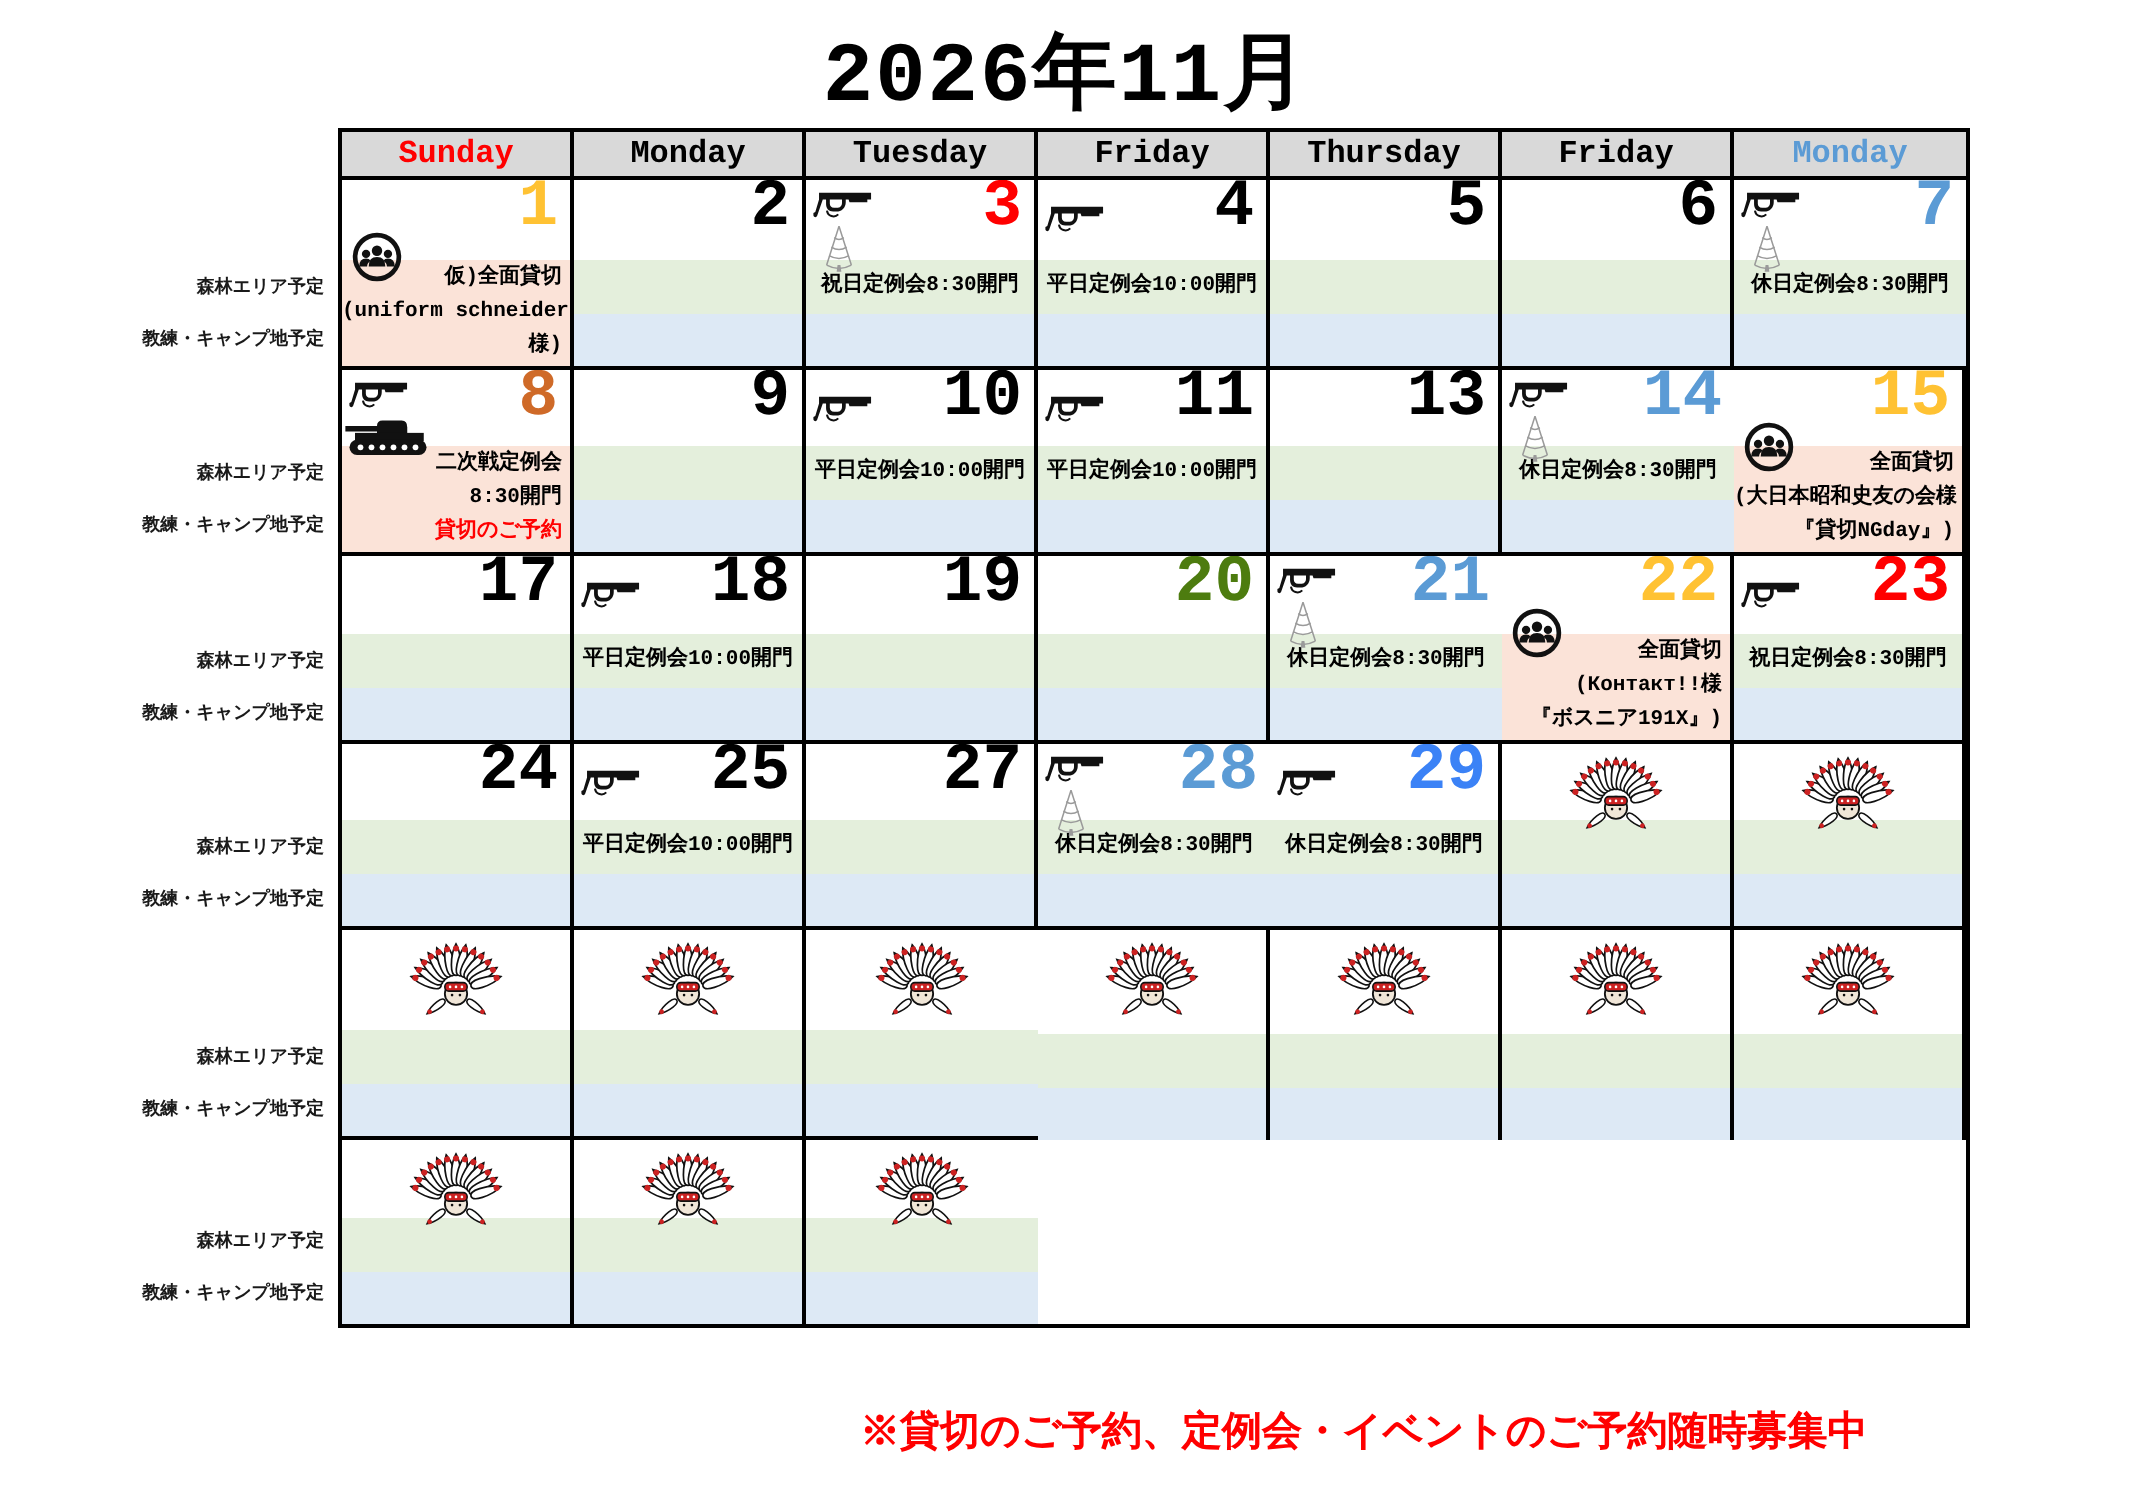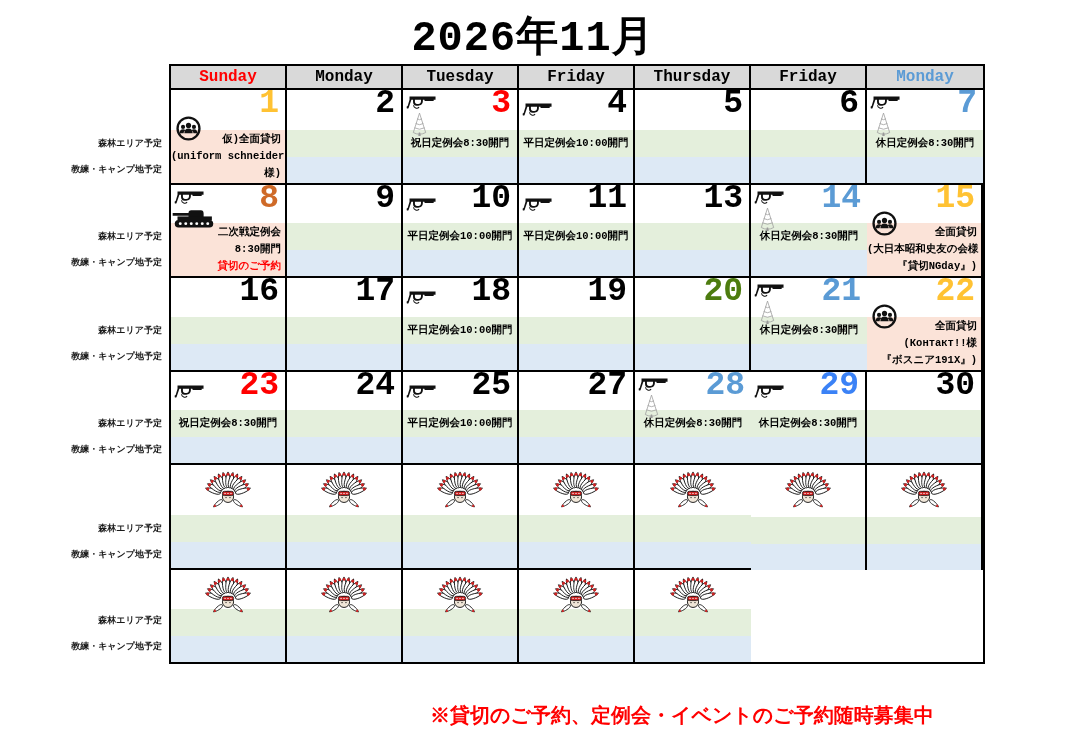--- a/index.html
+++ b/index.html
@@ -260,25 +260,20 @@
                 <circle cx="34.5" cy="21" r="4"></circle>
                 <path d="M41 33 Q41 25.5 34.5 25.5 Q31.5 25.5 30 27.5 Q33.5 29.5 33.5 33 Z"></path>
               </g>
             </svg>
           </span>
           <div class="day-num" style="color: rgb(255, 194, 51);">15</div>
         </div>
         <div class="cell" style="border-right: 2px solid rgb(0, 0, 0); border-bottom: 2px solid rgb(0, 0, 0);">
           <div class="band band-green"></div>
           <div class="band band-blue"></div>
-          <div class="day-num" style="color: rgb(0, 0, 0);">16</div>
-        </div>
-        <div class="cell" style="border-right: 2px solid rgb(0, 0, 0); border-bottom: 2px solid rgb(0, 0, 0);">
-          <div class="band band-green"></div>
-          <div class="band band-blue"></div>
           <div class="day-num" style="color: rgb(0, 0, 0);">17</div>
         </div>
         <div class="cell" style="border-right: 2px solid rgb(0, 0, 0); border-bottom: 2px solid rgb(0, 0, 0);">
           <div class="band band-green"></div>
           <div class="band band-blue"></div>
           <div class="band-text">平日定例会10:00開門</div>
           <span class="icon ic-revolver">
             <svg viewBox="0 0 64 40">
               <path fill="#111" fill-rule="evenodd" d="M63 7 L63 14 L59 14 L59 17 L40 17 L39 14 L36 14 L36 17 C36 23 31.5 27 26 27 L22.5 27 C17.8 27 15 23.8 15 19 L15 14 L11.5 14 L5.5 31.5 C4.8 33.8 1.5 33.2 1.5 31 L1.5 28.5 L3.5 27.5 L7.5 14 L7.5 7 Z M19 14 L32 14 L32 17.5 C32 21 29.8 23 26.5 23 L23.5 23 C20.6 23 19 21.2 19 18.5 Z"></path>
               <path fill="none" stroke="#111" stroke-width="2.2" d="M16 26 A7 7 0 0 0 28 30"></path>
@@ -403,25 +398,20 @@
           <div class="band band-green"></div>
           <div class="band band-blue"></div>
           <div class="band-text">休日定例会8:30開門</div>
           <span class="icon ic-revolver">
             <svg viewBox="0 0 64 40">
               <path fill="#111" fill-rule="evenodd" d="M63 7 L63 14 L59 14 L59 17 L40 17 L39 14 L36 14 L36 17 C36 23 31.5 27 26 27 L22.5 27 C17.8 27 15 23.8 15 19 L15 14 L11.5 14 L5.5 31.5 C4.8 33.8 1.5 33.2 1.5 31 L1.5 28.5 L3.5 27.5 L7.5 14 L7.5 7 Z M19 14 L32 14 L32 17.5 C32 21 29.8 23 26.5 23 L23.5 23 C20.6 23 19 21.2 19 18.5 Z"></path>
               <path fill="none" stroke="#111" stroke-width="2.2" d="M16 26 A7 7 0 0 0 28 30"></path>
             </svg>
           </span>
           <div class="day-num" style="color: #3b82f6;">29</div>
-        </div>
-        <div class="cell" style="border-right: 2px solid rgb(0, 0, 0); border-bottom: 2px solid rgb(0, 0, 0);">
-          <div class="band band-green"></div>
-          <div class="band band-blue"></div>
-          <div class="day-num" style="color: rgb(0, 0, 0);">30</div>
         </div>
         <div class="cell" style="border-right: 2px solid rgb(0, 0, 0); border-bottom: 2px solid rgb(0, 0, 0);">
           <div class="band band-green"></div>
           <div class="band band-blue"></div>
           <span class="icon ic-headdress">
             <svg viewBox="0 0 64 64">
               <g transform="rotate(-72 32 42)">
                 <path d="M32 6 C34.8 11 35.5 17 35.5 22 C35.5 27 34 30 32 30 C30 30 28.5 27 28.5 22 C28.5 17 29.2 11 32 6 Z" fill="#fff" stroke="#111" stroke-width="1.3"></path>
                 <circle cx="32" cy="9.5" r="2.3" fill="#c22"></circle>
               </g>

